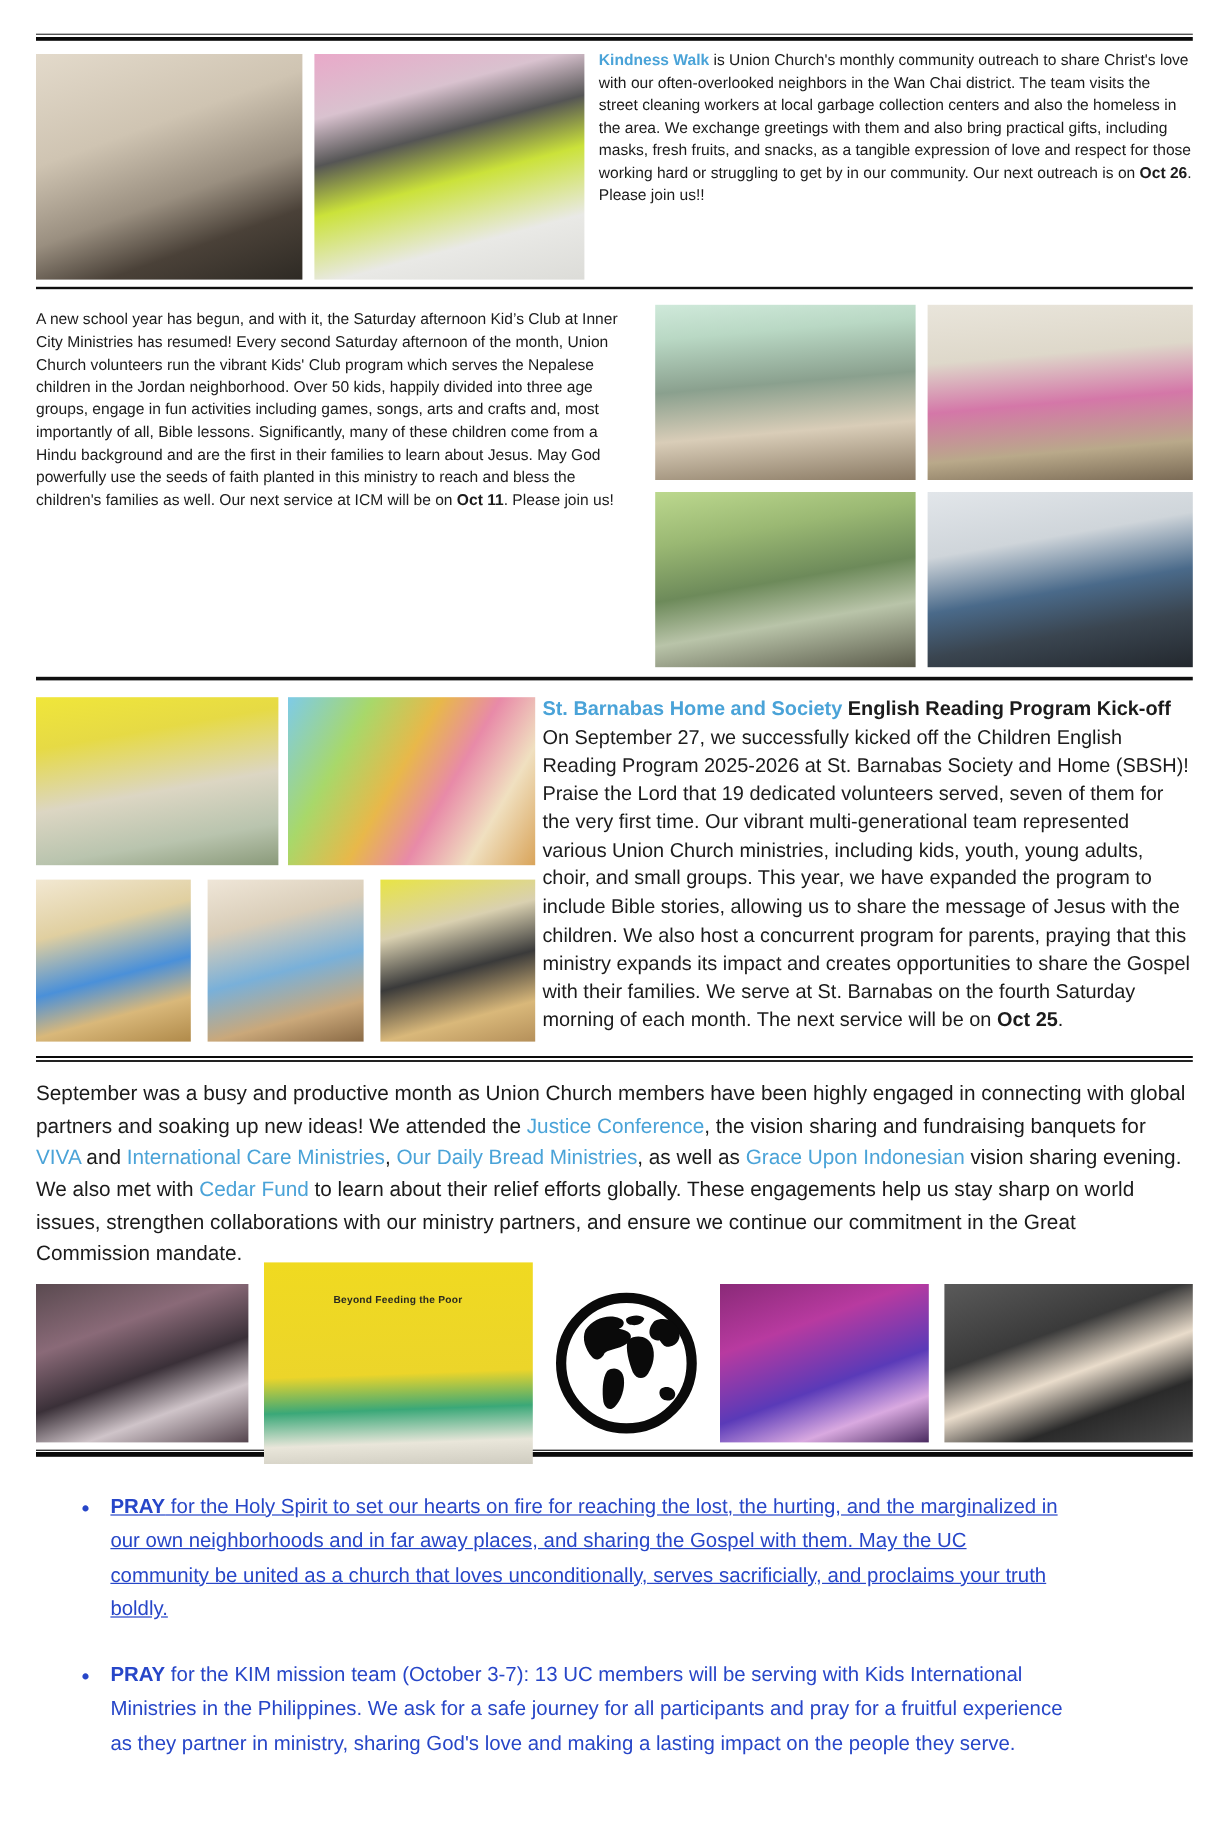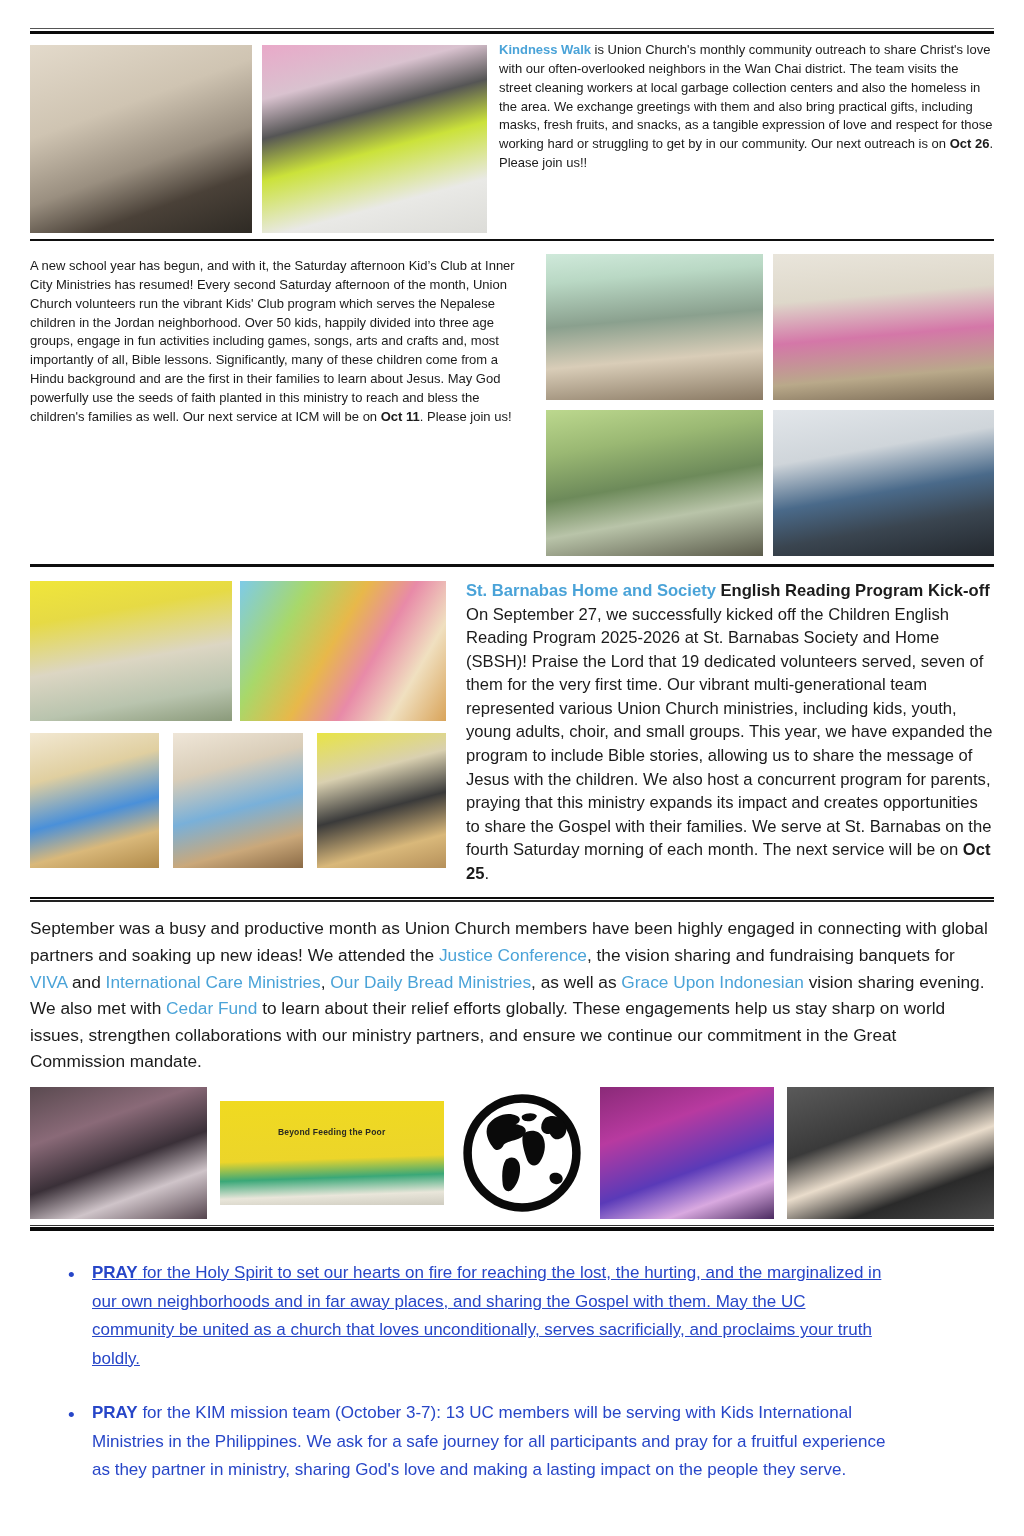--- a/index.html
+++ b/index.html
@@ -36,21 +36,21 @@
   .sec2-text{width:500px;flex:0 0 auto;}
   .sec2-title{font-size:17.5px;line-height:1.35;}
   .sec2-body{margin-top:8px;}
   .sec2-photos{flex:1;display:grid;grid-template-columns:1fr 1.02fr;grid-auto-rows:146px;gap:10px;margin-top:5px;}
   .ph-s2a{background:linear-gradient(175deg,#cfe9da 0%,#b9d8c4 18%,#8aa08e 45%,#d9cdb8 70%,#8a7a64 100%);}
   .ph-s2b{background:linear-gradient(175deg,#e9e5db 0%,#ded8ca 30%,#d477a8 55%,#b9a98a 80%,#7a6a55 100%);}
   .ph-s2c{background:linear-gradient(170deg,#bcd88e 0%,#9ab873 25%,#6d8a5a 50%,#b9c4a9 70%,#5a5a4a 100%);}
   .ph-s2d{background:linear-gradient(170deg,#e2e6ea 0%,#cfd5da 30%,#4a6a8a 55%,#3a4550 75%,#23282e 100%);}
 
   
-  .sec3{margin-top:14px;display:flex;gap:20px;}
+  .sec3{margin-top:14px;display:flex;gap:6px;}
   .sec3-photos{width:416px;flex:0 0 auto;}
   .sec3-row1{display:flex;gap:8px;height:140px;}
   .ph-s3a{width:202px;background:linear-gradient(170deg,#f0e63a 0%,#e6da45 25%,#dcd6c3 55%,#b9c4ae 80%,#8a9a7a 100%);}
   .ph-s3b{flex:1;background:linear-gradient(120deg,#7ecbe8 0%,#a8d86a 25%,#e8b84a 45%,#e88aa8 62%,#f0e0c0 80%,#d9a45a 100%);}
   .sec3-row2{display:flex;gap:14px;height:135px;margin-top:12px;}
   .sec3-row2 .ph{flex:1;}
   .ph-s3c{background:linear-gradient(165deg,#f2e8d2 0%,#e0cfa0 30%,#4a90d9 58%,#d9b87a 78%,#b08a4a 100%);}
   .ph-s3d{background:linear-gradient(165deg,#efe6d8 0%,#d9cdb8 28%,#79b0d9 55%,#caa87a 80%,#8a6a45 100%);}
   .ph-s3e{background:linear-gradient(165deg,#e8e445 0%,#d9d0b0 30%,#3a3a3a 55%,#d9b87a 80%,#b5905a 100%);}
   .sec3-text{flex:1;margin-top:-2px;}
@@ -58,21 +58,21 @@
   .sec3-title{font-size:17px;line-height:1.3;}
 
   
   .sec4{margin-top:12px;}
   .sec4-title{font-size:18px;font-weight:700;}
   .sec4-body{margin-top:5px;font-size:17.3px;line-height:1.54;}
 
   
   .strip{margin-top:12px;display:flex;gap:13px;height:132px;align-items:center;}
   .ph-g1{width:178px;height:132px;background:linear-gradient(160deg,#5a4a50 0%,#8a6a78 30%,#3a3038 55%,#cfc4c9 75%,#55454e 100%);}
-  .ph-g2{width:226px;height:104px;background:linear-gradient(178deg,#f0da20 0%,#ecd52a 55%,#3aa878 72%,#e9e6da 88%,#cfccc0 100%);}
+  .ph-g2{width:226px;height:168px;background:linear-gradient(178deg,#f0da20 0%,#ecd52a 55%,#3aa878 72%,#e9e6da 88%,#cfccc0 100%);}
   .globe-wrap{width:130px;height:132px;display:flex;align-items:center;justify-content:center;flex:0 0 auto;}
   .ph-g3{width:175px;height:132px;background:linear-gradient(160deg,#8a2a78 0%,#b83aa0 30%,#5a3ab8 60%,#d9a9e0 80%,#4a2a60 100%);}
   .ph-g4{width:208px;height:132px;background:linear-gradient(160deg,#5a5a5a 0%,#3a3a3a 35%,#e9dccb 55%,#2a2a2a 75%,#4a4a4a 100%);}
   .wall-text{position:absolute;top:26px;left:58px;font-size:8.5px;color:#2a2a20;font-weight:700;letter-spacing:.2px;}
 
   
   .prayers-heading{margin-top:13px;text-align:center;color:var(--prayer);font-weight:700;font-size:18px;}
   .prayers-list{list-style:none;margin:28px 0 0 0;padding:0 0 0 62px;color:var(--prayer);}
   .prayers-list li{position:relative;width:800px;font-size:17px;line-height:1.68;margin-top:26px;}
   .prayers-list li:first-child{margin-top:0;text-decoration:underline;}

